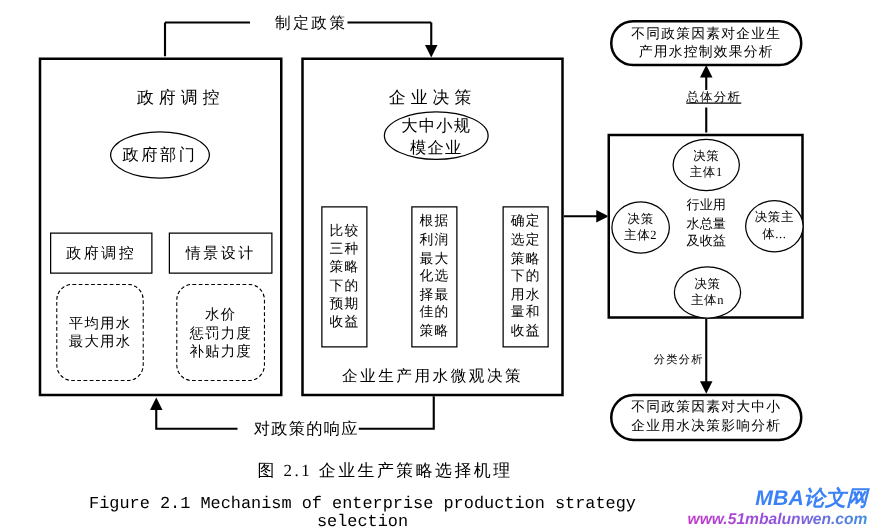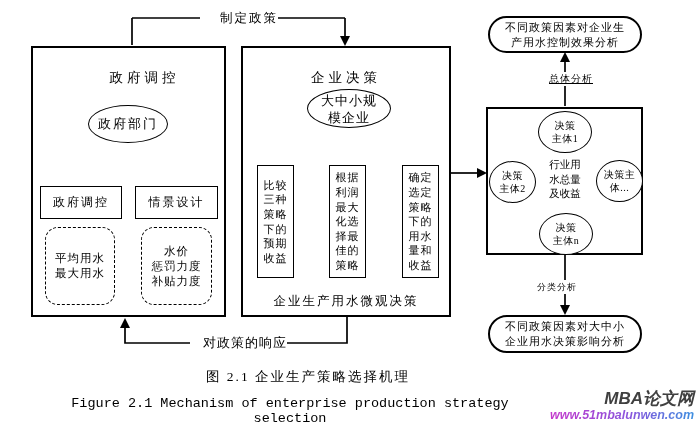--- a/index.html
+++ b/index.html
@@ -37,37 +37,37 @@
   .step{width:37px;height:113px;top:165px;font-size:11px;line-height:14.6px;letter-spacing:1px;border:1.5px solid #000;background:#fff;}
   .step1{left:257px;}
   .step2{left:329px;}
   .step3{left:402px;}
   .ent-footer{left:241px;top:293px;width:210px;font-size:12.5px;letter-spacing:2px;text-align:center;}
   
   .wire-label{background:#fff;text-align:right;}
   .policy-label{left:200px;top:10px;width:78px;height:16px;font-size:12.5px;letter-spacing:2px;line-height:16px;}
   .response-label{left:190px;top:335px;width:97px;height:16px;font-size:13px;letter-spacing:1px;line-height:16px;}
   .overall-label{left:538px;top:72px;width:55px;height:14px;font-size:10px;letter-spacing:1px;line-height:14px;text-decoration:underline;}
-  .classified-label{left:522px;top:280px;width:55px;height:14px;font-size:9px;letter-spacing:1px;line-height:14px;}
+  .classified-label{left:508px;top:280px;width:55px;height:14px;font-size:9px;letter-spacing:1px;line-height:14px;}
   
   .stadium-top{left:488px;top:16px;width:154px;height:37px;font-size:11px;line-height:15px;letter-spacing:1px;}
   .stadium-bottom{left:488px;top:315px;width:154px;height:38px;font-size:11px;line-height:15px;letter-spacing:1px;}
   .subj{font-size:10px;line-height:13px;letter-spacing:0.5px;}
   .subj1{left:538px;top:111px;width:54px;height:42px;}
   .subj2{left:489px;top:161px;width:47px;height:42px;}
   .subjd{left:596px;top:160px;width:47px;height:42px;}
   .subjn{left:539px;top:213px;width:54px;height:42px;}
   .industry{left:539px;top:158px;width:52px;height:48px;font-size:10.5px;line-height:14.7px;text-align:center;}
   
   .captions{left:40px;top:368px;width:500px;text-align:center;}
   .cap-zh{font-size:13.5px;letter-spacing:2px;padding-left:36px;}
   .cap-en{font-size:13.5px;margin-top:10px;font-family:Liberation Mono, monospace;}
   
   .watermark{right:3px;bottom:1px;text-align:right;font-family:"Liberation Sans","DejaVu Sans",sans-serif;}
-  .brand{font-size:17px;font-weight:800;font-style:italic;color:#404040;line-height:18px;}
+  .brand{font-size:17px;font-weight:800;font-style:italic;color:#3b82f6;line-height:18px;}
   .site-url{font-size:12.5px;font-style:italic;font-weight:600;line-height:14px;
     background:linear-gradient(90deg,#c438cc 0%,#8a55dd 55%,#3e8fe0 100%);
     -webkit-background-clip:text;background-clip:text;color:transparent;}
 </style>
 </head>
 <body>
 
 <div id="stage">
 
   <svg id="wires" viewBox="0 0 697 423">

